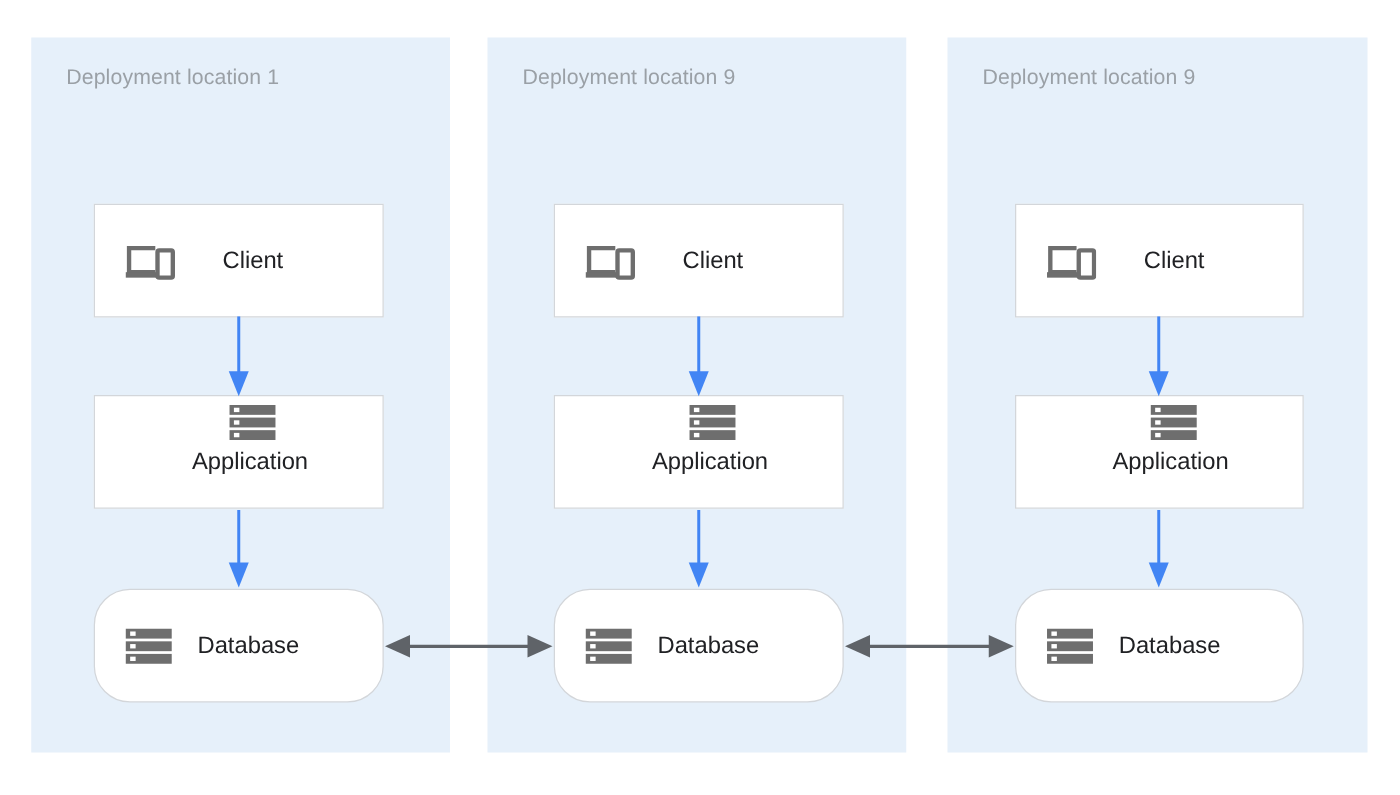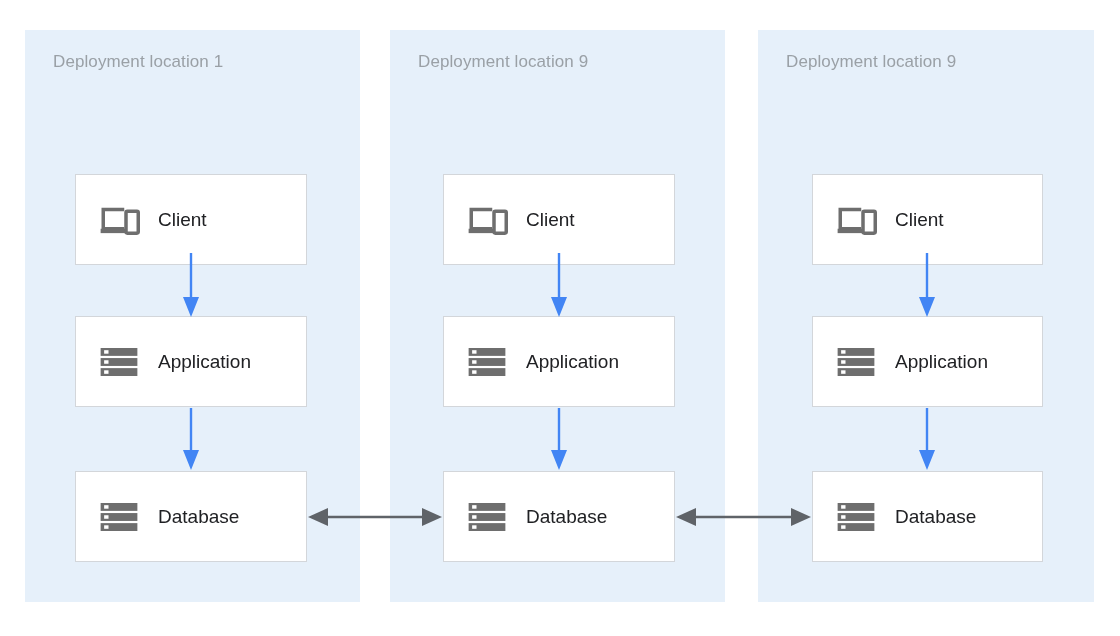--- a/index.html
+++ b/index.html
@@ -66,23 +66,23 @@
     font-size: 19px;
     color: #202124;
     white-space: nowrap;
   }
 
   
   .col1 { left: 75px;  width: 232px; }
   .col2 { left: 443px; width: 232px; }
   .col3 { left: 812px; width: 231px; }
 
-  .row-client { top: 174px; }
-  .row-app    { top: 316px; }
-  .row-db     { top: 471px; }
+  .row-client { top: 163px; gap: 20px; }
+  .row-app    { top: 316px; flex-direction: column; }
+  .row-db     { top: 471px; border-radius: 29px; }
 
   
   .v-arrow {
     position: absolute;
     width: 24px;
     height: 66px;
   }
   .h-arrow {
     position: absolute;
     height: 26px;

